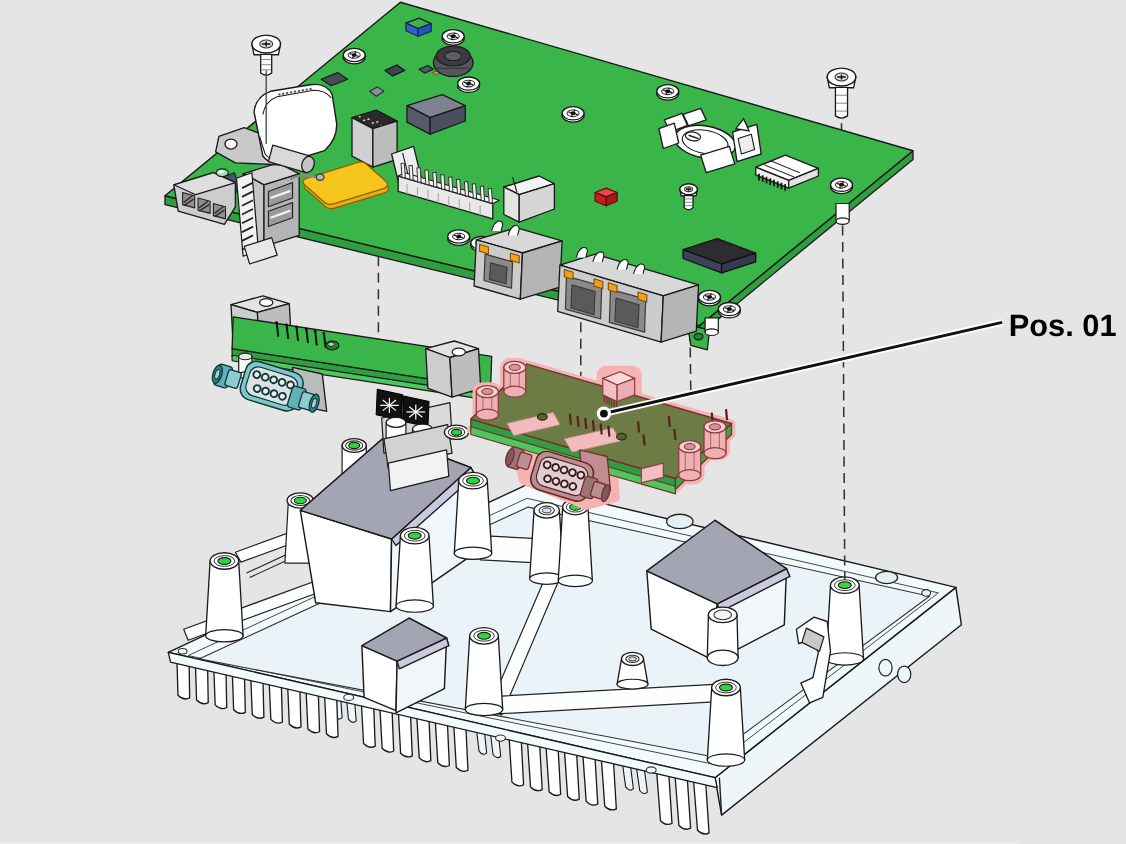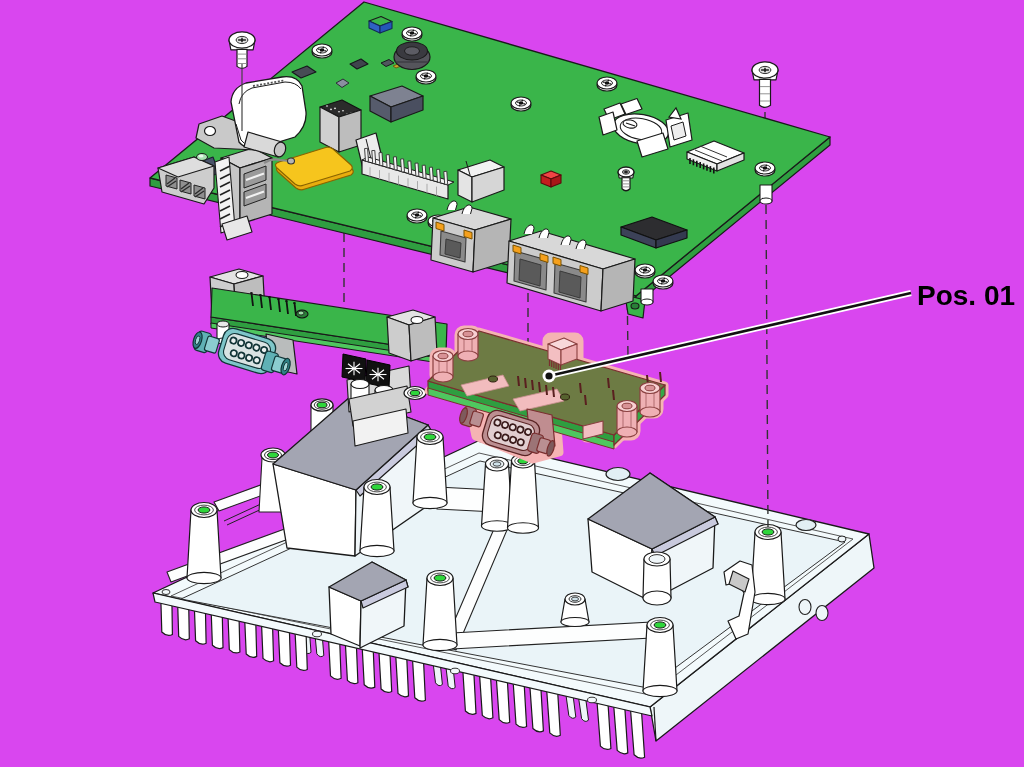--- a/index.html
+++ b/index.html
@@ -1,16 +1,16 @@
 <!DOCTYPE html>
 <html><head>
 <meta charset="utf-8">
 <style>
   html,body{margin:0;padding:0;background:#ffffff;}
-  #stage{position:relative;width:1024px;height:767px;background:#d946ef;overflow:hidden;font-family:"Liberation Sans",sans-serif;}
+  #stage{position:relative;width:1024px;height:767px;background:#e5e5e5;overflow:hidden;font-family:"Liberation Sans",sans-serif;}
 </style>
 </head>
 <body>
 <div id="stage">
 <svg width="1024" height="767" viewBox="0 0 1024 767">
 
 <g>
 <path d="M650.0,707.0 L869.0,534.0 L874.0,568.0 L656.0,741.0 Z" fill="#eef6f9" stroke="#1a1a1a" stroke-width="1.3" stroke-linejoin="round"></path>
 <line x1="656.0" y1="741.0" x2="654.0" y2="707.0" stroke="#1a1a1a" stroke-width="1.2" stroke-linecap="butt"></line>
 <path d="M153.0,593.0 L478.0,441.0 L869.0,534.0 L650.0,707.0 Z" fill="#f3fafc" stroke="#1a1a1a" stroke-width="1.3" stroke-linejoin="round"></path>

